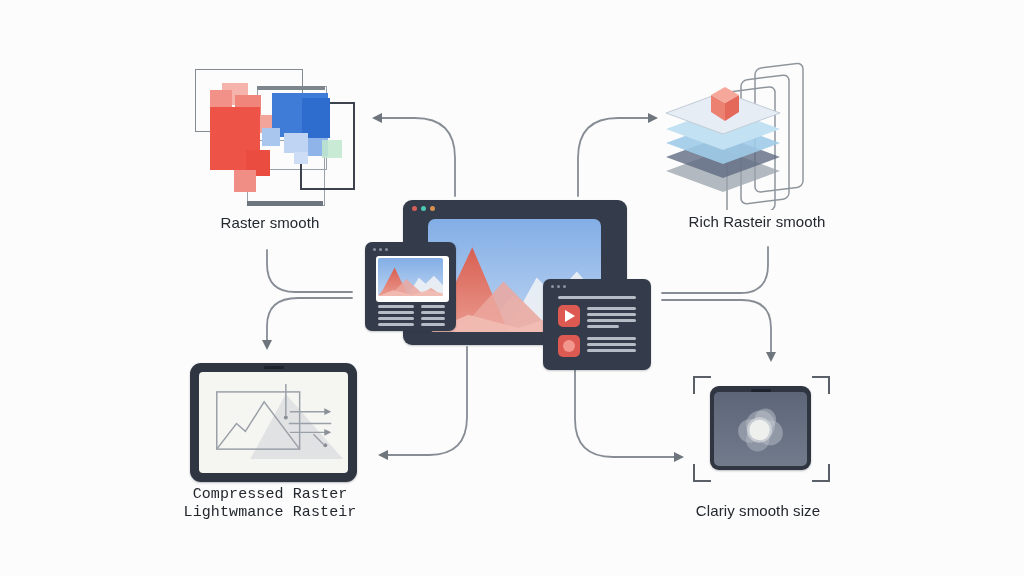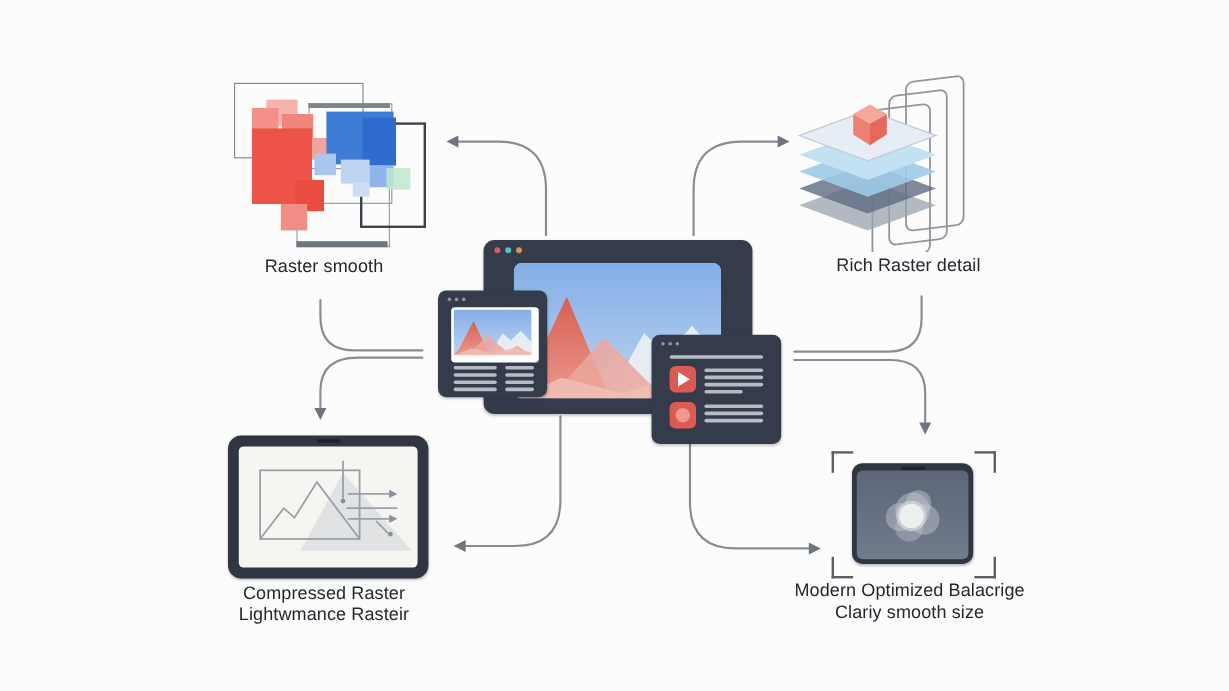--- a/index.html
+++ b/index.html
@@ -109,21 +109,21 @@
   <polygon points="68,67 125,88 68,109 11,88" fill="#9ecbe8" opacity=".9"></polygon>
   <polygon points="68,53 125,74 68,95 11,74" fill="#c2e1f2"></polygon>
   <polygon points="68,37 125,58 68,79 11,58" fill="#e7edf4" stroke="#c2ccd6" stroke-width="1"></polygon>
   <g>
     <polygon points="56,40 70,48 70,66 56,57" fill="#ec8172"></polygon>
     <polygon points="70,48 84,40 84,57 70,66" fill="#e5695a"></polygon>
     <polygon points="70,32 84,40 70,48 56,40" fill="#f5a79a"></polygon>
   </g>
 </svg>
 <div class="caption" style="left:657px;top:213px;width:200px;">
-  <span>Rich Raster detail</span>
+  <span>Rich Rasteir smooth</span>
 </div>
 
 <div class="window" style="left:403px;top:200px;width:224px;height:145px;z-index:2;">
   <div class="dots">
     <div class="dot d-red"></div>
     <div class="dot d-teal"></div>
     <div class="dot d-org"></div>
   </div>
   <div class="imgwrap" style="left:25px;top:19px;width:173px;height:113px;">
     <svg width="173" height="113" viewBox="0 0 172 112" preserveAspectRatio="none">
@@ -220,21 +220,21 @@
       </g>
       <g fill="#8a9098">
         <polygon points="134,40 127,36.5 127,43.5"></polygon>
         <polygon points="134,61 127,57.5 127,64.5"></polygon>
         <circle cx="88" cy="46" r="2"></circle>
         <circle cx="128" cy="74" r="2"></circle>
       </g>
     </svg>
   </div>
 </div>
-<div class="caption" style="left:150px;top:486px;width:240px;">
+<div class="caption" style="left:150px;top:486px;width:240px;font-family:Liberation Mono, monospace;">
   <span>Compressed Raster</span><br>
   <span>Lightwmance Rasteir</span>
 </div>
 
 <div class="bracket br-tl" style="left:693px;top:376px;"></div>
 <div class="bracket br-tr" style="left:812px;top:376px;"></div>
 <div class="bracket br-bl" style="left:693px;top:464px;"></div>
 <div class="bracket br-br" style="left:812px;top:464px;"></div>
 <div class="tablet" style="left:710px;top:386px;width:101px;height:84px;border-radius:9px;z-index:2;">
   <div class="notch"></div>
@@ -245,15 +245,15 @@
       <circle cx="36" cy="40" r="12" fill="#b9bfc9" opacity=".5"></circle>
       <circle cx="57" cy="42" r="13" fill="#b9bfc9" opacity=".5"></circle>
       <circle cx="44" cy="49" r="12" fill="#b9bfc9" opacity=".45"></circle>
       <circle cx="52" cy="28" r="11" fill="#c6cbd3" opacity=".45"></circle>
       <circle cx="46" cy="39" r="13" fill="#d6dade" opacity=".7"></circle>
       <circle cx="46" cy="39" r="10.5" fill="#eef0ee"></circle>
     </svg>
   </div>
 </div>
 <div class="caption" style="left:628px;top:484px;width:260px;">
-  <span>Modern Optimized Balacrige</span><br>
+  <br>
   <span>Clariy smooth size</span>
 </div>
 
 </body></html>

